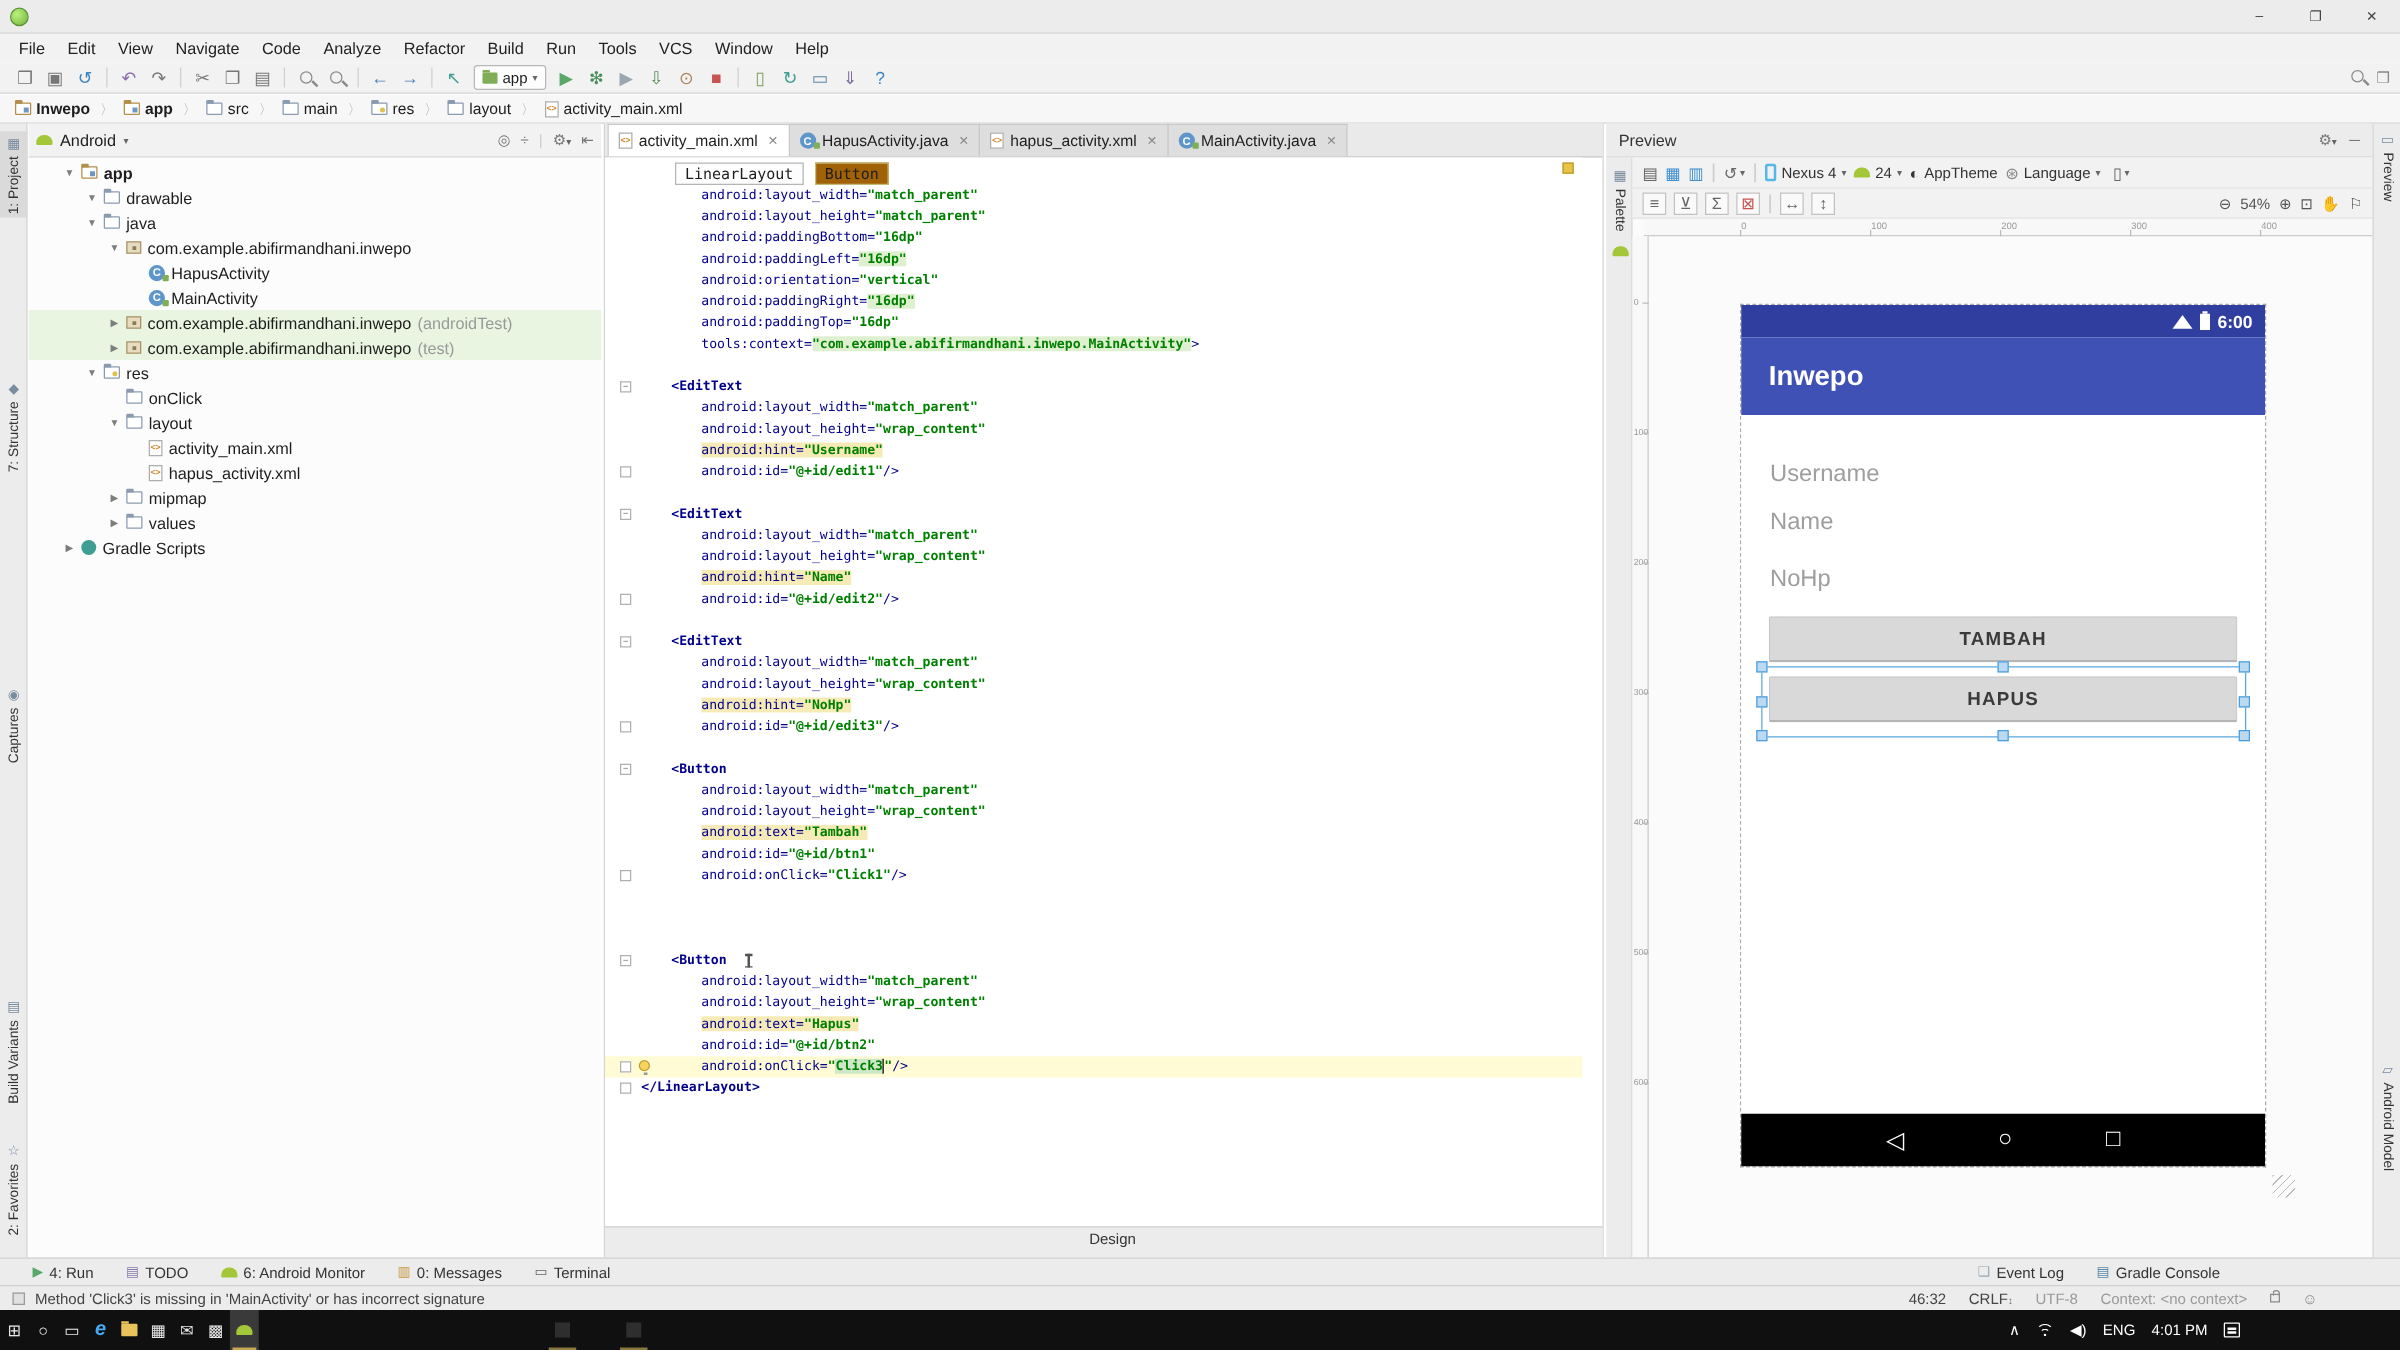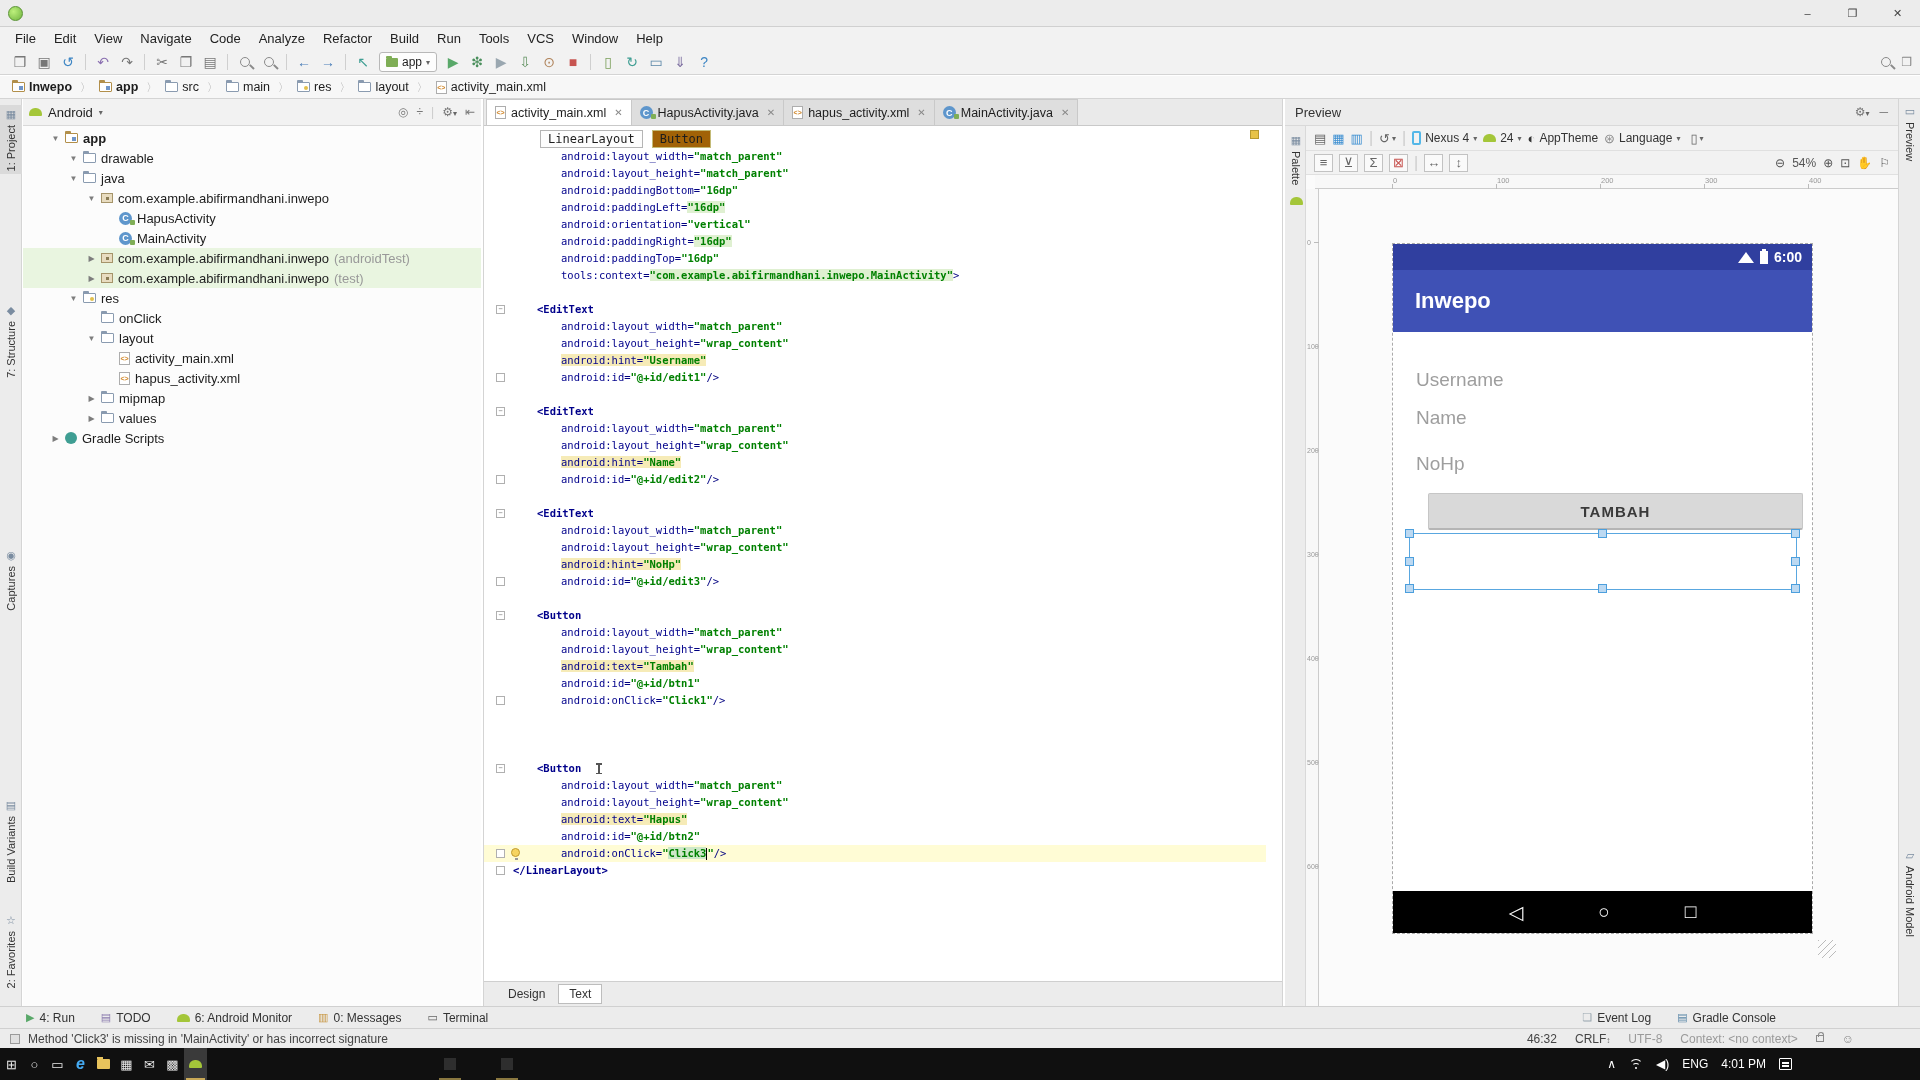--- a/index.html
+++ b/index.html
@@ -107,21 +107,21 @@
   .bulb:after { content:""; position:absolute; left:2.5px; top:9px; width:3px; height:2px; background:#999; }
   .c-a { color:#00008b; } .c-t { color:#00008b; font-weight:bold; } .c-k { color:#000080; }
   .c-s { color:#008000; font-weight:bold; }
   .c-y { background:#f6ebb7; } .c-g { background:#dff0d1; } .c-hl { background:#cde7c8; }
   .caret { display:inline-block; width:1px; height:12px; background:#000; vertical-align:middle; }
   .warnsquare { position:absolute; left:766px; top:31px; width:9px; height:9px; background:#e8c346; border:1px solid #b89a2f; z-index:6; }
   .ibeam { position:absolute; left:114px; top:3px; width:1.5px; height:11px; background:#555; }
   .ibeam:before, .ibeam:after { content:""; position:absolute; left:-2px; width:5.5px; height:1.5px; background:#555; }
   .ibeam:after { bottom:0; }
   .dtbar { position:absolute; left:0; bottom:0; width:798px; height:25px; background:#ececec; border-top:1px solid #cfcfcf;
-    display:flex; align-items:center; padding-left:14px; gap:3px; }
+    display:flex; align-items:center; padding-left:14px; gap:14px;flex-direction:column; }
   .dtab { font-size:12px; padding:2px 10px; color:#333; }
   .dtab.active { background:#fff; border:1px solid #bdbdbd; }
 
   
   .preview { position:absolute; left:1285px; top:99px; width:613px; height:907px; background:#fbfbfb; }
   .prevheader { height:27px; background:#ececec; border-bottom:1px solid #d9d9d9; display:flex; align-items:center;
     padding:0 10px; font-size:13px; color:#333; }
   .prevheader .hicons { margin-left:auto; display:flex; gap:10px; color:#777; font-size:12px; }
   .palstrip { position:absolute; left:0; top:27px; width:21px; height:880px; background:#ececec; border-right:1px solid #d9d9d9; }
   .ptb { position:absolute; left:21px; width:592px; background:#f2f2f2; display:flex; align-items:center;
@@ -142,21 +142,21 @@
   .device { position:absolute; left:107px; top:144px; width:421px; height:691px; border:1px dashed #aaa; background:#fff; }
   .ph-status { height:26px; background:#303f9f; display:flex; align-items:center; justify-content:flex-end; gap:6px; padding-right:10px; }
   .wifi-tri { width:0; height:0; border-left:8px solid transparent; border-right:8px solid transparent; border-bottom:11px solid #fff; }
   .batt { width:8px; height:13px; background:#fff; position:relative; }
   .batt:before { content:""; position:absolute; left:2px; top:-2px; width:4px; height:2px; background:#fff; }
   .ph-time { color:#fff; font-size:14px; font-weight:bold; }
   .ph-appbar { height:62px; background:#3f51b5; display:flex; align-items:center; padding-left:22px; }
   .ph-title { color:#fff; font-size:22px; font-weight:bold; }
   .ph-body { position:relative; height:560px; background:#fff; }
   .hint { position:absolute; left:23px; font-size:19px; color:#9e9e9e; }
-  .abtn { position:absolute; left:35px; width:375px; height:37px; background:#d9d9d9; border:1px solid #c6c6c6;
+  .abtn { position:absolute; left:22px; width:375px; height:37px; background:#d9d9d9; border:1px solid #c6c6c6;
     border-bottom:2px solid #b5b5b5; border-radius:2px; display:flex; align-items:center; justify-content:center;
     font-size:15px; font-weight:bold; color:#3a3a3a; letter-spacing:1px; }
   .selbox { position:absolute; left:16px; top:201px; width:388px; height:57px; border:1px solid #59a7e0; }
   .handle { position:absolute; width:9px; height:9px; background:#bcd9f2; border:1px solid #4c9fdd; }
   .ph-nav { position:absolute; left:0; bottom:0; width:100%; height:42px; background:#000; display:flex;
     align-items:center; justify-content:center; gap:75px; }
   .ph-nav span { color:#fff; font-size:19px; }
   .grip { position:absolute; left:533px; top:841px; width:18px; height:18px;
     background:repeating-linear-gradient(135deg,#bbb 0 1px,transparent 1px 5px); }
 
@@ -608,20 +608,21 @@
       </div>
       <div class="ph-appbar">
         <span class="ph-title">Inwepo</span>
       </div>
       <div class="ph-body" id="phbody">
 
       <div class="hint" style="top: 37px;">Username</div>
           <div class="hint" style="top: 75px;">Name</div>
           <div class="hint" style="top: 121px;">NoHp</div>
           <div class="abtn" style="top: 161px;">TAMBAH</div>
+          <div class="abtn" style="top: 209px;">HAPUS</div>
           <div class="selbox" id="selbox">
             <span class="handle" style="left: calc(0% - 5px); top: calc(0% - 5px);"></span>
             <span class="handle" style="left: calc(50% - 5px); top: calc(0% - 5px);"></span>
             <span class="handle" style="left: calc(100% - 5px); top: calc(0% - 5px);"></span>
             <span class="handle" style="left: calc(0% - 5px); top: calc(50% - 5px);"></span>
             <span class="handle" style="left: calc(100% - 5px); top: calc(50% - 5px);"></span>
             <span class="handle" style="left: calc(0% - 5px); top: calc(100% - 5px);"></span>
             <span class="handle" style="left: calc(50% - 5px); top: calc(100% - 5px);"></span>
             <span class="handle" style="left: calc(100% - 5px); top: calc(100% - 5px);"></span>
           </div>

